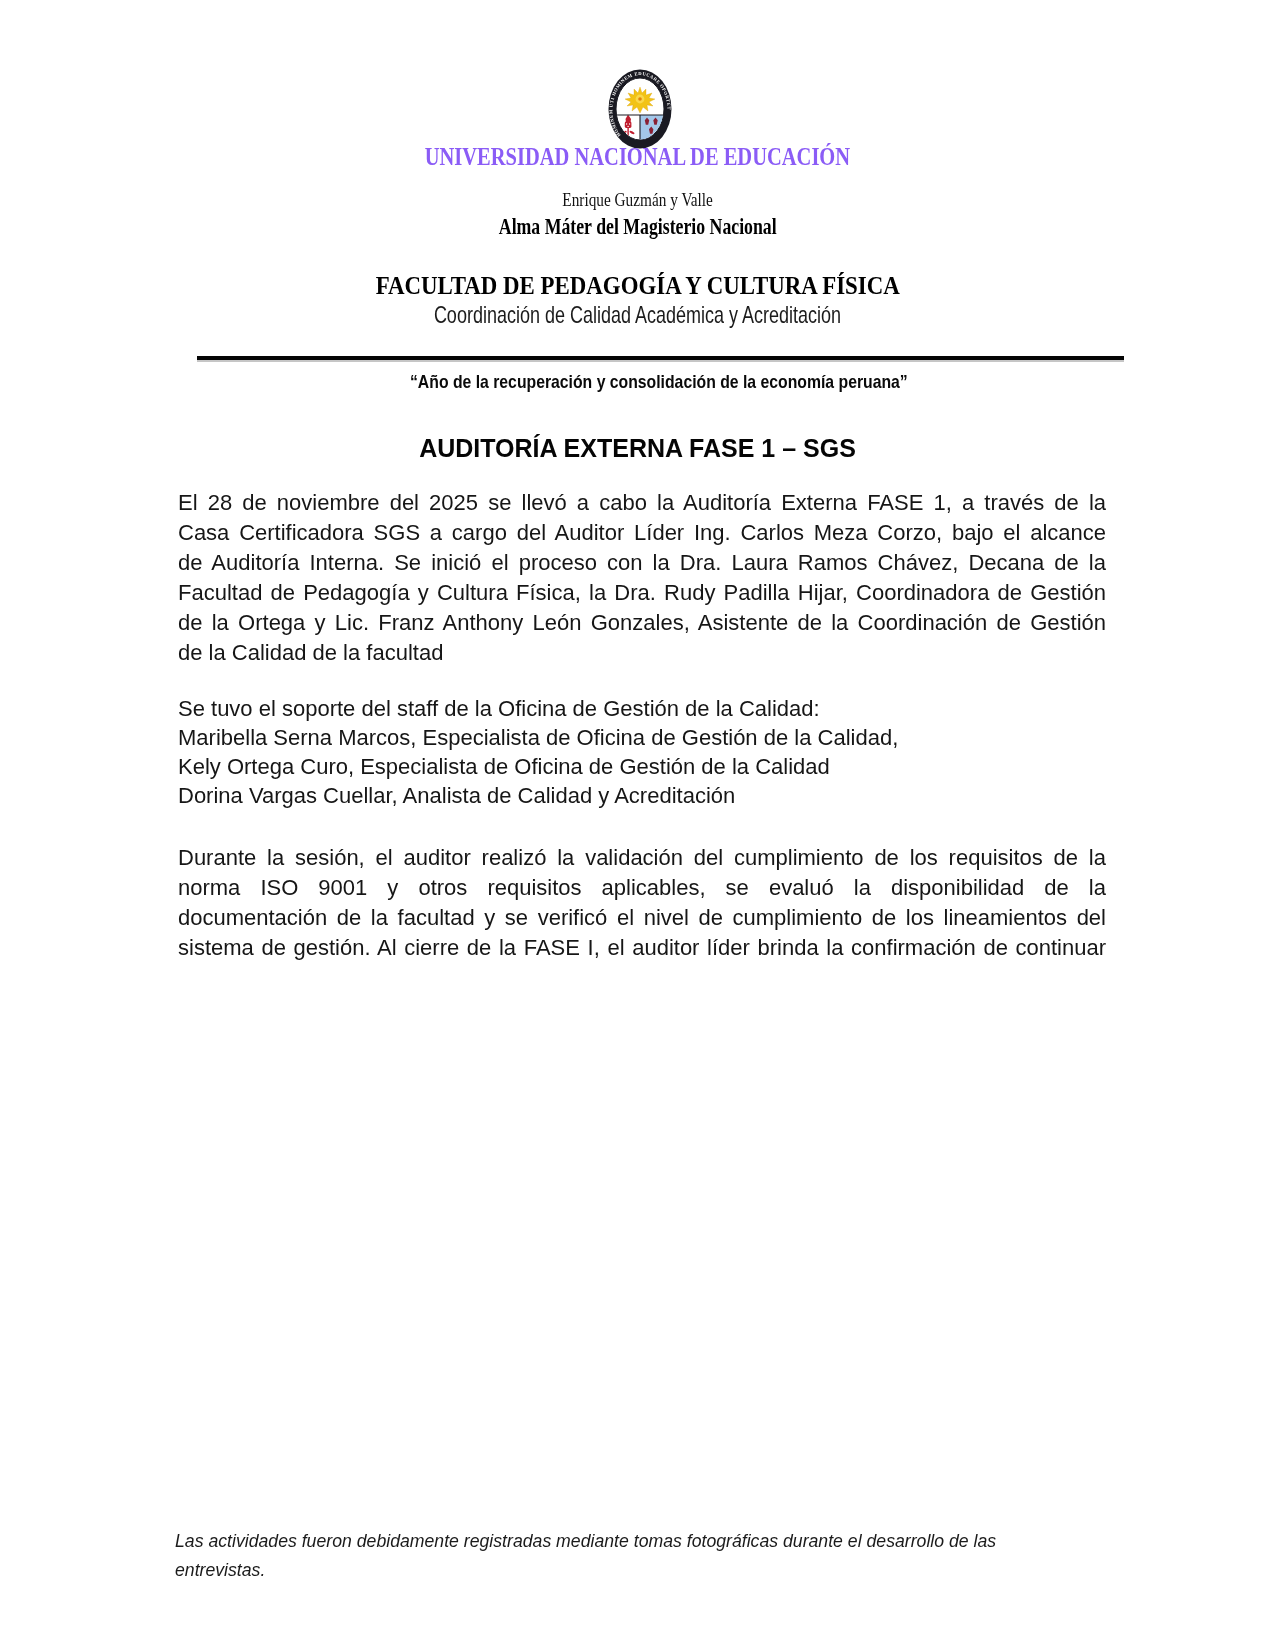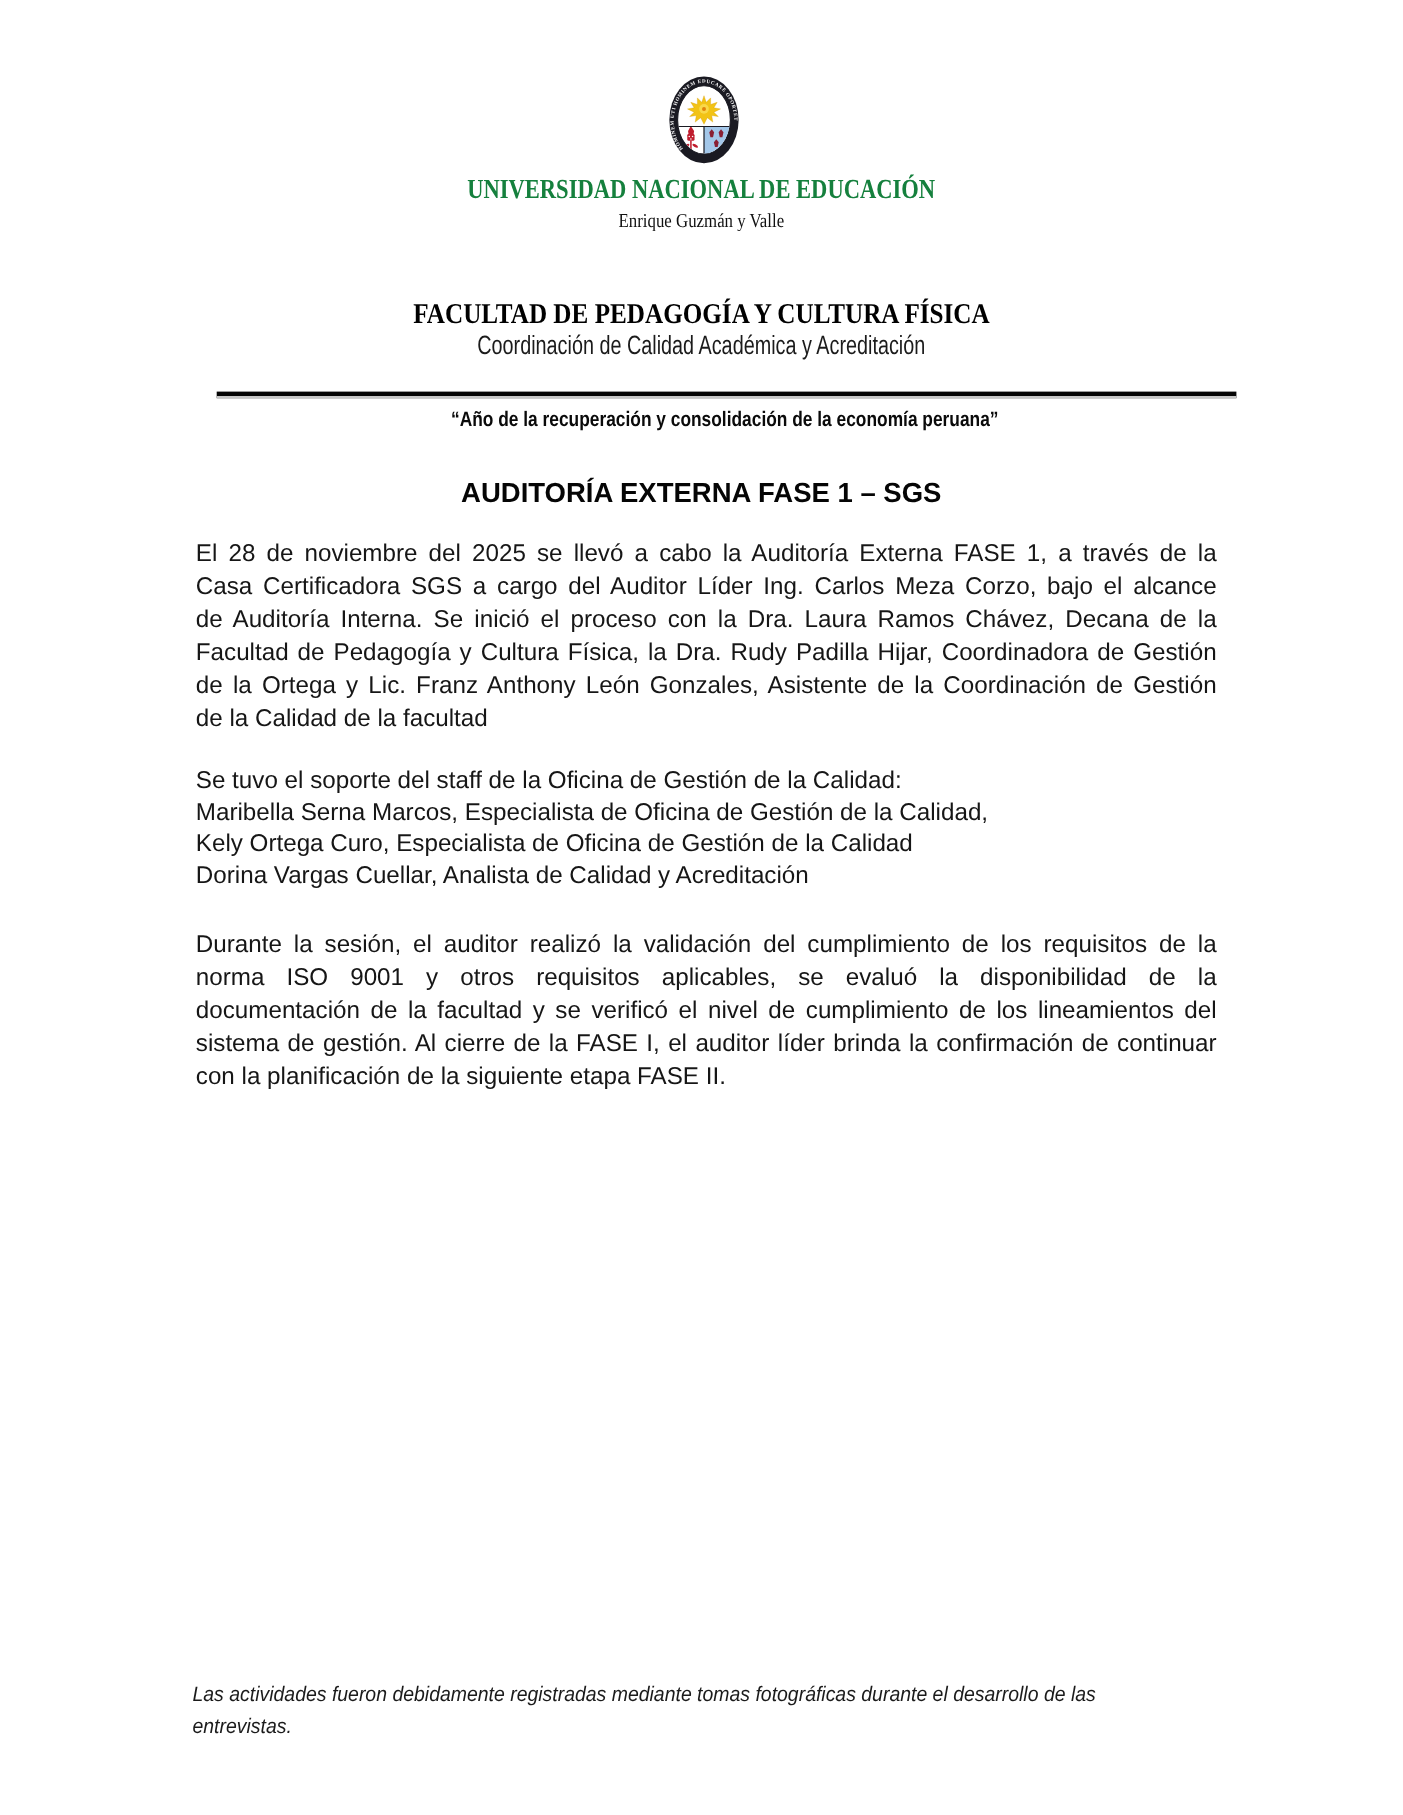--- a/index.html
+++ b/index.html
@@ -5,21 +5,21 @@
   html,body { margin:0; padding:0; background:#e8e8e8; }
   .page {
     position:relative; width:1275px; height:1650px; margin:0 auto;
     background:#ffffff; overflow:hidden;
     font-family:"Liberation Sans", sans-serif; color:#161616;
   }
   
   .crest { position:absolute; left:608px; top:69px; width:64px; height:80px; }
   .hline { position:absolute; left:0; width:100%; text-align:center; white-space:nowrap; }
   .hline > span { display:inline-block; }
-  .univ-name    { top:159px; font-family:"Liberation Serif", serif; font-weight:bold; font-size:25px; line-height:27px; color:#15803d; }
+  .univ-name    { top:143px; font-family:"Liberation Serif", serif; font-weight:bold; font-size:25px; line-height:27px; color:#8b5cf6; }
   .univ-name    > span { transform:scaleX(0.82); }
   .univ-sub     { top:187px; font-family:"Liberation Serif", serif; font-size:18px; line-height:27px; color:#111; }
   .univ-sub     > span { transform:scaleX(0.85); }
   .univ-motto   { top:213px; font-family:"Liberation Serif", serif; font-weight:bold; font-size:24px; line-height:26px; color:#000; }
   .univ-motto   > span { transform:scaleX(0.74); }
   .faculty      { top:272px; font-family:"Liberation Serif", serif; font-weight:bold; font-size:26px; line-height:28px; color:#000;text-align:center; }
   .faculty      > span { transform:scaleX(0.88); }
   .office       { top:301px; font-size:24px; line-height:27px; color:#1b1b1b; }
   .office       > span { transform:scaleX(0.75); }
   .rule { position:absolute; left:197px; top:356px; width:927px; height:4px;
@@ -77,20 +77,21 @@
         <path d="M43.2,57.5 l2.2,2.8 -1,4.4 h-2.4 l-1,-4.4 z"></path>
       </g>
 
       <line x1="7" y1="46" x2="57" y2="46" stroke="#1a1a22" stroke-width="1.1"></line>
       <line x1="32" y1="46" x2="32" y2="72" stroke="#1a1a22" stroke-width="1.1"></line>
     </g>
   </svg>
 
   <div class="hline univ-name"><span>UNIVERSIDAD NACIONAL DE EDUCACIÓN</span></div>
   <div class="hline univ-sub"><span>Enrique Guzmán y Valle</span></div>
+  <div class="hline univ-motto"><span>Alma Máter del Magisterio Nacional</span></div>
   <div class="hline faculty"><span>FACULTAD DE PEDAGOGÍA Y CULTURA FÍSICA</span></div>
   <div class="hline office"><span>Coordinación de Calidad Académica y Acreditación</span></div>
 
   <div class="rule"></div>
 
   <div class="hline slogan"><span>“Año de la recuperación y consolidación de la economía peruana”</span></div>
 
   <div class="hline doc-title"><span>AUDITORÍA EXTERNA FASE 1 – SGS</span></div>
 
   <div class="bl j" style="top:488px">El 28 de noviembre del 2025 se llevó a cabo la Auditoría Externa FASE 1, a través de la</div>
@@ -102,18 +103,17 @@
 
   <div class="bl" style="top:694px">Se tuvo el soporte del staff de la Oficina de Gestión de la Calidad:</div>
   <div class="bl" style="top:723px">Maribella Serna Marcos, Especialista de Oficina de Gestión de la Calidad,</div>
   <div class="bl" style="top:752px">Kely Ortega Curo, Especialista de Oficina de Gestión de la Calidad</div>
   <div class="bl" style="top:781px">Dorina Vargas Cuellar, Analista de Calidad y Acreditación</div>
 
   <div class="bl j" style="top:843px">Durante la sesión, el auditor realizó la validación del cumplimiento de los requisitos de la</div>
   <div class="bl j" style="top:873px">norma ISO 9001 y otros requisitos aplicables, se evaluó la disponibilidad de la</div>
   <div class="bl j" style="top:903px">documentación de la facultad y se verificó el nivel de cumplimiento de los lineamientos del</div>
   <div class="bl j" style="top:933px">sistema de gestión. Al cierre de la FASE I, el auditor líder brinda la confirmación de continuar</div>
-  <div class="bl" style="top:963px">con la planificación de la siguiente etapa FASE II.</div>
 
   <div class="footer-note" style="top:1526px">Las actividades fueron debidamente registradas mediante tomas fotográficas durante el desarrollo de las</div>
   <div class="footer-note" style="top:1555px">entrevistas.</div>
 
 </div>
 
 </body></html>

